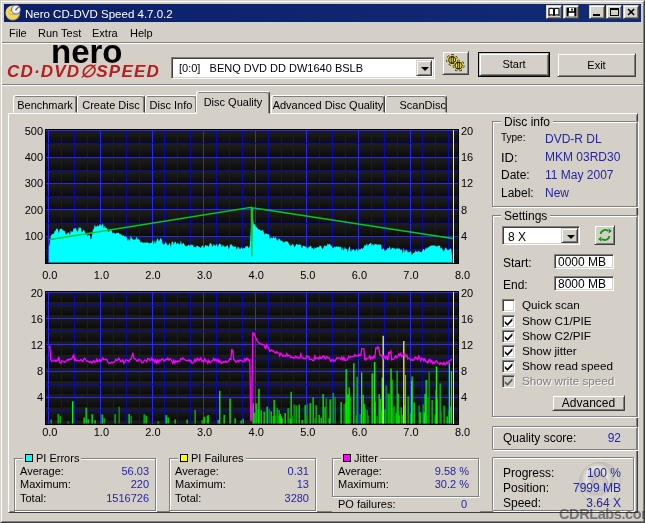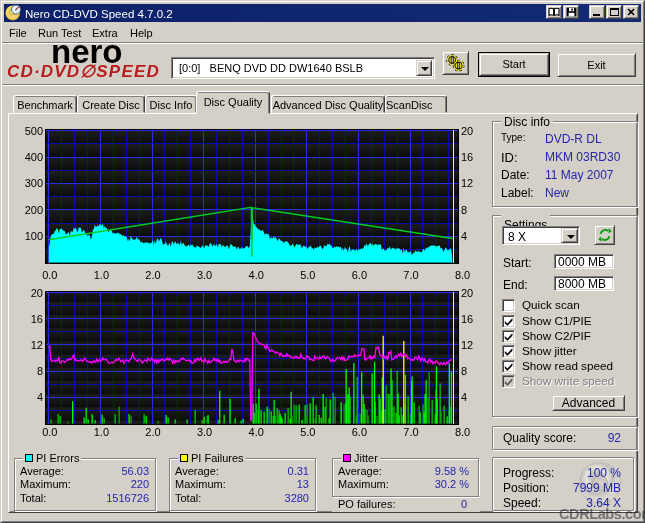--- a/index.html
+++ b/index.html
@@ -81,21 +81,21 @@
 
 <div class="abs" style="left:478px;top:52px;width:72px;height:25px;border:1px solid #000"></div>
 <div class="abs btn" style="left:479px;top:53px;width:70px;height:23px;line-height:21px">Start</div>
 <div class="abs btn" style="left:557px;top:53px;width:79px;height:24px;line-height:22px">Exit</div>
 
 <div class="abs" style="left:8px;top:113px;width:630px;height:400px;border:1px solid;border-color:#ffffff #404040 #404040 #ffffff;box-shadow:inset 1px 1px 0 #D4D0C8, inset -1px -1px 0 #808080"></div>
 <div class="abs" style="left:13px;top:95px;width:64px;height:18px;background:#D4D0C8;border:1px solid;border-color:#fff #404040 #D4D0C8 #fff;border-radius:3px 3px 0 0;box-shadow:inset -1px 1px 0 #808080;text-align:center;line-height:18px;font-size:11px">Benchmark</div>
 <div class="abs" style="left:77px;top:95px;width:68px;height:18px;background:#D4D0C8;border:1px solid;border-color:#fff #404040 #D4D0C8 #fff;border-radius:3px 3px 0 0;box-shadow:inset -1px 1px 0 #808080;text-align:center;line-height:18px;font-size:11px">Create Disc</div>
 <div class="abs" style="left:145px;top:95px;width:52px;height:18px;background:#D4D0C8;border:1px solid;border-color:#fff #404040 #D4D0C8 #fff;border-radius:3px 3px 0 0;box-shadow:inset -1px 1px 0 #808080;text-align:center;line-height:18px;font-size:11px">Disc Info</div>
 <div class="abs" style="left:271px;top:95px;width:114px;height:18px;background:#D4D0C8;border:1px solid;border-color:#fff #404040 #D4D0C8 #fff;border-radius:3px 3px 0 0;box-shadow:inset -1px 1px 0 #808080;text-align:center;line-height:18px;font-size:11px">Advanced Disc Quality</div>
-<div class="abs" style="left:385px;top:95px;width:62px;height:18px;background:#D4D0C8;border:1px solid;border-color:#fff #404040 #D4D0C8 #fff;border-radius:3px 3px 0 0;box-shadow:inset -1px 1px 0 #808080;text-align:left;line-height:18px;font-size:11px">ScanDisc</div>
+<div class="abs" style="left:385px;top:95px;width:62px;height:18px;background:#D4D0C8;border:1px solid;border-color:#fff #404040 #D4D0C8 #fff;border-radius:3px 3px 0 0;box-shadow:inset -1px 1px 0 #808080;text-align:right;line-height:18px;font-size:11px">ScanDisc</div>
 <div class="abs" style="left:196px;top:91px;width:74px;height:23px;background:#D4D0C8;border:1px solid;border-color:#fff #404040 #D4D0C8 #fff;border-radius:3px 3px 0 0;box-shadow:inset -1px 1px 0 #808080;text-align:center;line-height:20px;font-size:11px">Disc Quality</div>
 <svg width="490" height="445" style="position:absolute;left:0;top:0">
 <defs>
 <linearGradient id="bnd" x1="0" y1="0" x2="0" y2="1">
  <stop offset="0" stop-color="#1e1e1e"></stop>
         <stop offset="0.55" stop-color="#141414"></stop>
         <stop offset="1" stop-color="#0b0b0b"></stop>
 </linearGradient>
 <pattern id="bg1" width="13.19" height="13.175" patternUnits="userSpaceOnUse" x="48.8" y="130.75">
  <rect width="13.19" height="13.175" fill="url(#bnd)"></rect>
@@ -406,21 +406,21 @@
 <div class="abs" style="left:501px;top:132px;font-size:10px">Type:</div>
 <div class="abs blue" style="left:545px;top:132px;font-size:12px">DVD-R DL</div>
 <div class="abs" style="left:501px;top:150px;font-size:13px">ID:</div>
 <div class="abs blue" style="left:545px;top:150px;font-size:12px">MKM 03RD30</div>
 <div class="abs" style="left:501px;top:168px;font-size:12px">Date:</div>
 <div class="abs blue" style="left:545px;top:168px;font-size:12px">11 May 2007</div>
 <div class="abs" style="left:501px;top:186px;font-size:12px">Label:</div>
 <div class="abs blue" style="left:545px;top:186px;font-size:12px">New</div>
 
 <div class="abs gbox" style="left:492px;top:215px;width:146px;height:202px"></div>
-<div class="abs" style="left:501px;top:209px;background:#D4D0C8;padding:9px 3px;font-size:12px">Settings</div>
+<div class="abs" style="left:501px;top:209px;background:#D4D0C8;padding:0 3px;font-size:12px">Settings</div>
 <div class="abs sunk" style="left:502px;top:226px;width:78px;height:19px"></div>
 <div class="abs" style="left:508px;top:230px;font-size:12px">8 X</div>
 <div class="abs btn" style="left:561px;top:228px;width:17px;height:15px">
     <div style="position:absolute;left:4.5px;top:5.5px;border:4px solid transparent;border-top:4px solid #000;border-bottom:none"></div>
   </div>
 <div class="abs btn" style="left:594px;top:225px;width:21px;height:20px"></div>
 <svg class="abs" style="left:598px;top:228px" width="14" height="14" viewBox="0 0 14 14">
  <path d="M2.6,6 A4.6,4.6 0 0 1 10,2.9" fill="none" stroke="#0a9a0a" stroke-width="1.9"></path>
  <path d="M11.4,8 A4.6,4.6 0 0 1 4,11.1" fill="none" stroke="#0a9a0a" stroke-width="1.9"></path>
  <path d="M10.6,0.2 L10.6,5.6 L13.8,2.9 Z" fill="#0a9a0a"></path>

